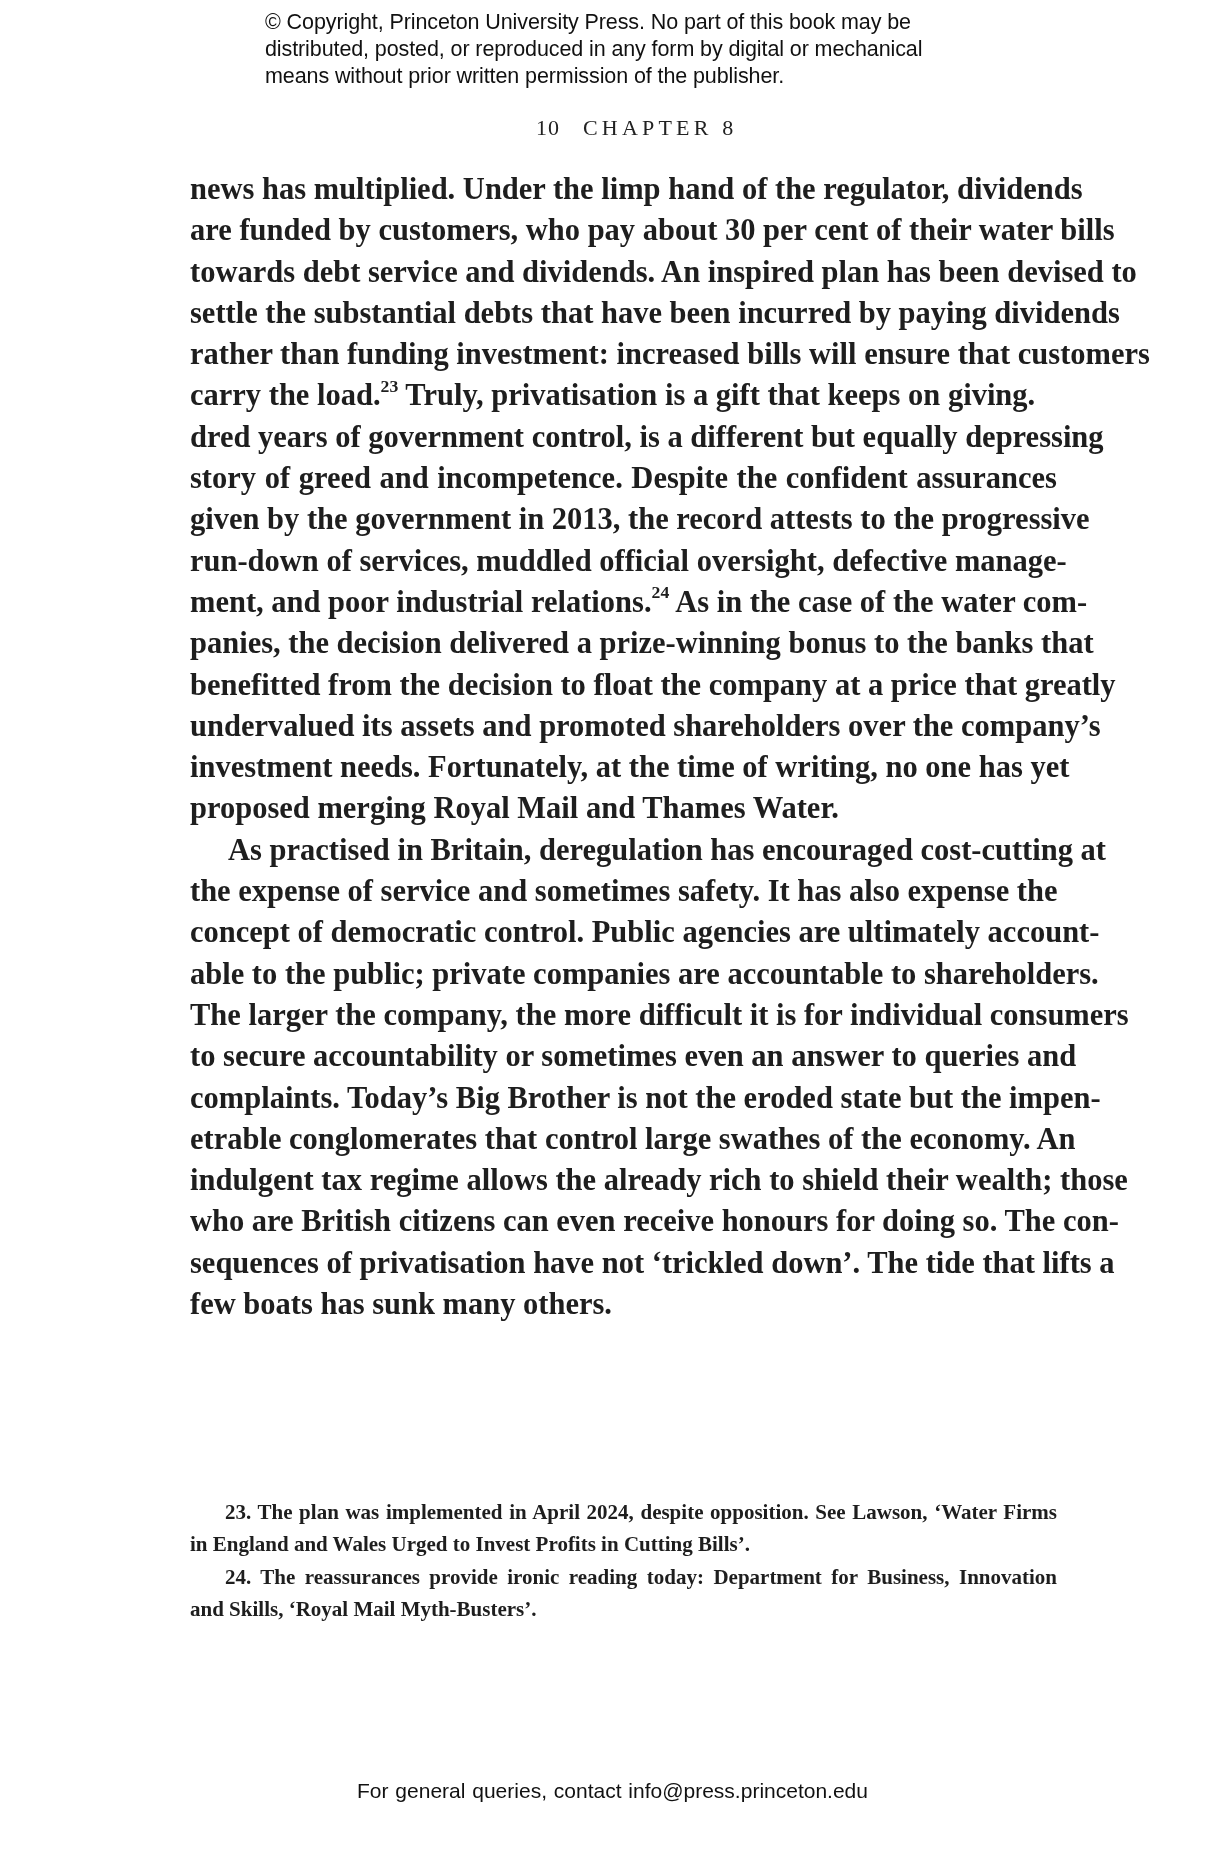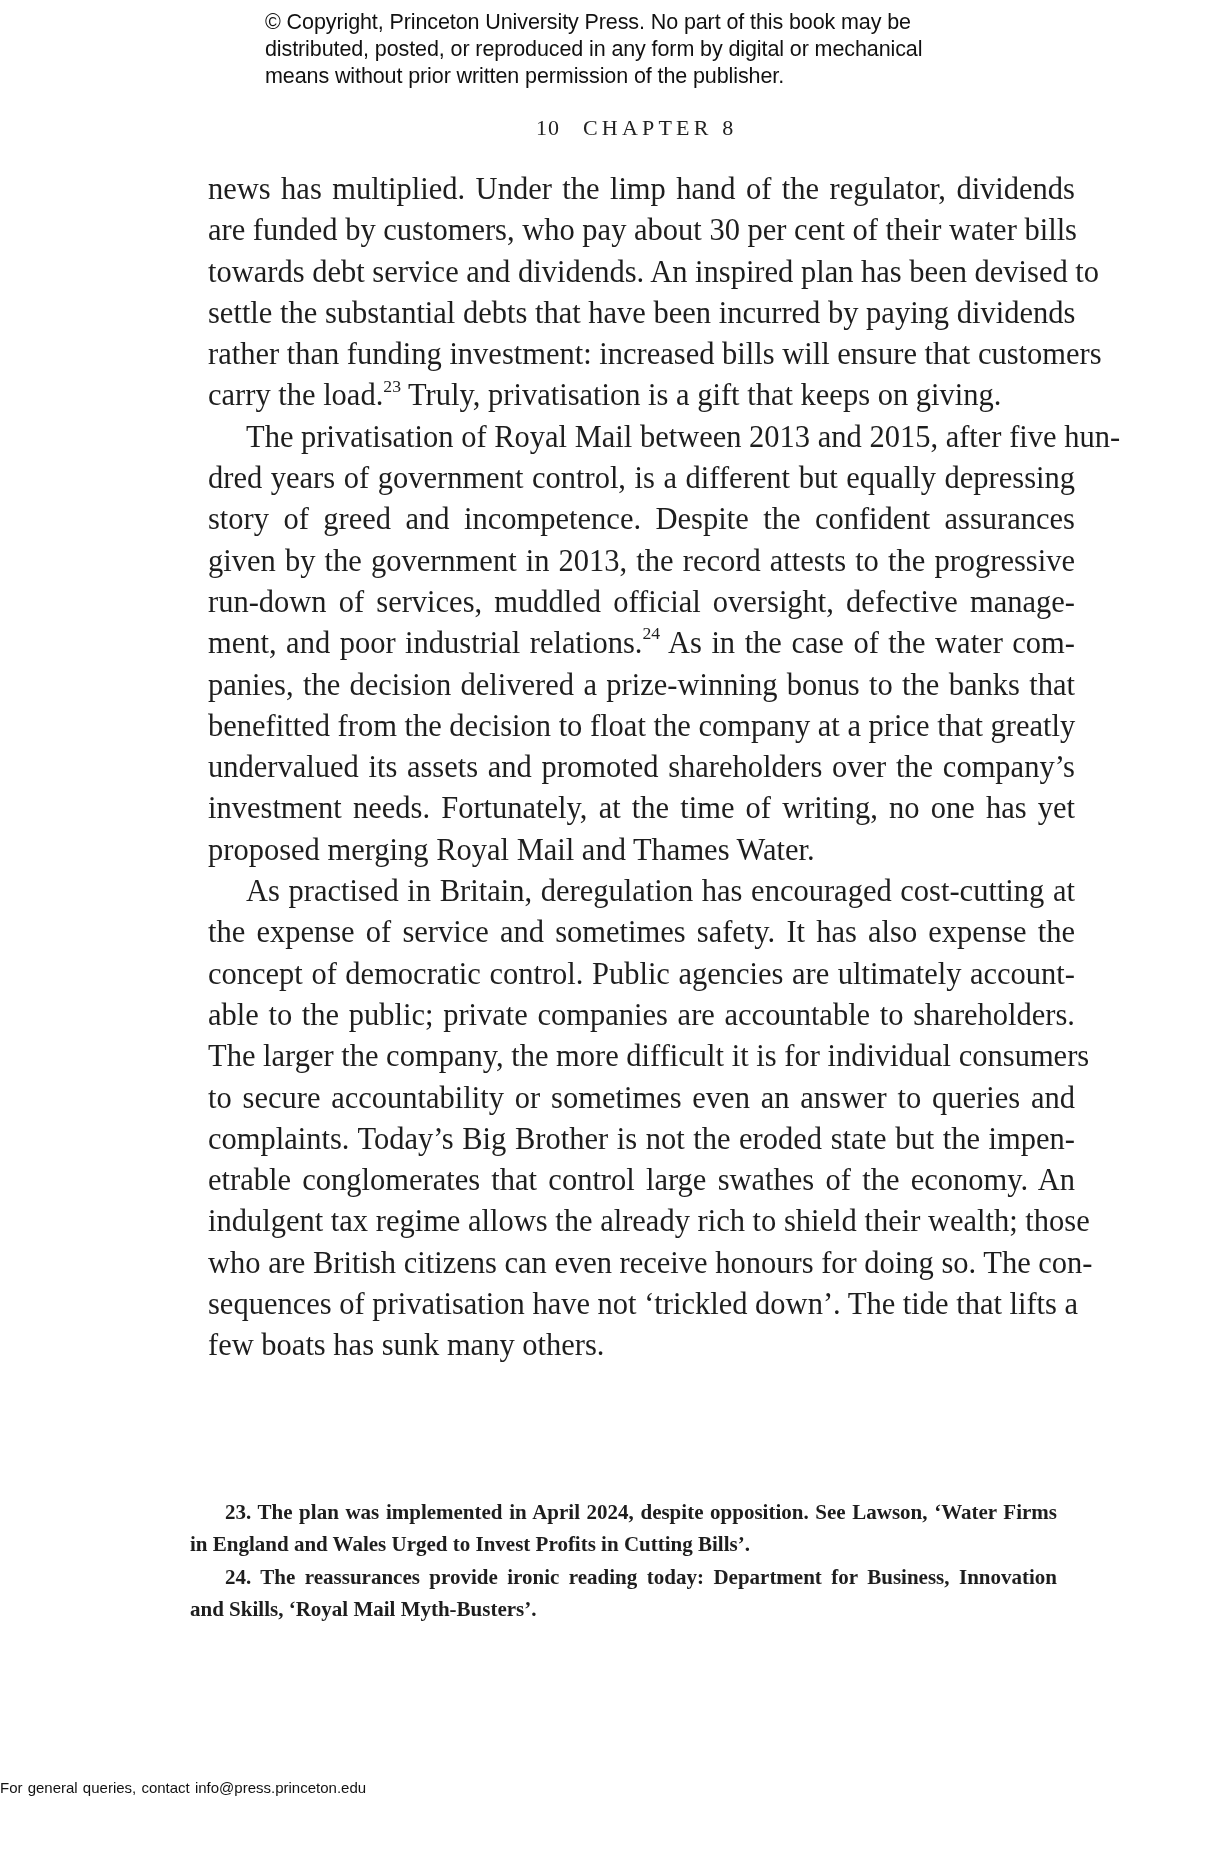--- a/index.html
+++ b/index.html
@@ -46,26 +46,27 @@
       letter-spacing: 1px;
     }
     .running-head .chapter {
       position: absolute;
       left: 583px;
       top: 2px;
       letter-spacing: 4.2px;
     }
     .body-text {
       position: absolute;
-      left: 208px;
+      left: 190px;
       top: 169px;
       width: 867px;
       font-family: "Liberation Serif", serif;
       font-size: 30.5px;
       color: #1e1e1e;
+      font-weight: bold;
     }
     .line {
       display: block;
       height: 41.3px;
       line-height: 41.3px;
       white-space: nowrap;
       text-align: justify;
       text-align-last: justify;
       overflow: visible;
     }
@@ -104,22 +105,23 @@
       padding-left: 35px;
     }
     .fline.last {
       text-align-last: left;
     }
     .footer-contact {
       position: absolute;
       left: 0;
       top: 1779px;
       width: 1225px;
+      text-align: center;
       font-family: "Liberation Sans", sans-serif;
-      font-size: 15px;
+      font-size: 21px;
       color: #111111;
       word-spacing: 1px;
     }
   </style>
 </head>
 <body>
 
 <div class="copyright">
   <span class="cline">© Copyright, Princeton University Press. No part of this book may be</span>
   <span class="cline">distributed, posted, or reproduced in any form by digital or mechanical</span>
@@ -136,21 +138,20 @@
   <div>
     <span class="line">news has multiplied. Under the limp hand of the regulator, dividends</span>
     <span class="line">are funded by customers, who pay about 30 per cent of their water bills</span>
     <span class="line">towards debt service and dividends. An inspired plan has been devised to</span>
     <span class="line">settle the substantial debts that have been incurred by paying dividends</span>
     <span class="line">rather than funding investment: increased bills will ensure that customers</span>
     <span class="line last"><span>carry the load.</span><sup class="fnref">23</sup><span> Truly, privatisation is a gift that keeps on giving.</span></span>
   </div>
 
   <div>
-    <span class="line indent">The privatisation of Royal Mail between 2013 and 2015, after five hun-</span>
     <span class="line">dred years of government control, is a different but equally depressing</span>
     <span class="line">story of greed and incompetence. Despite the confident assurances</span>
     <span class="line">given by the government in 2013, the record attests to the progressive</span>
     <span class="line">run-down of services, muddled official oversight, defective manage-</span>
     <span class="line"><span>ment, and poor industrial relations.</span><sup class="fnref">24</sup><span> As in the case of the water com-</span></span>
     <span class="line">panies, the decision delivered a prize-winning bonus to the banks that</span>
     <span class="line">benefitted from the decision to float the company at a price that greatly</span>
     <span class="line">undervalued its assets and promoted shareholders over the company’s</span>
     <span class="line">investment needs. Fortunately, at the time of writing, no one has yet</span>
     <span class="line last">proposed merging Royal Mail and Thames Water.</span>

